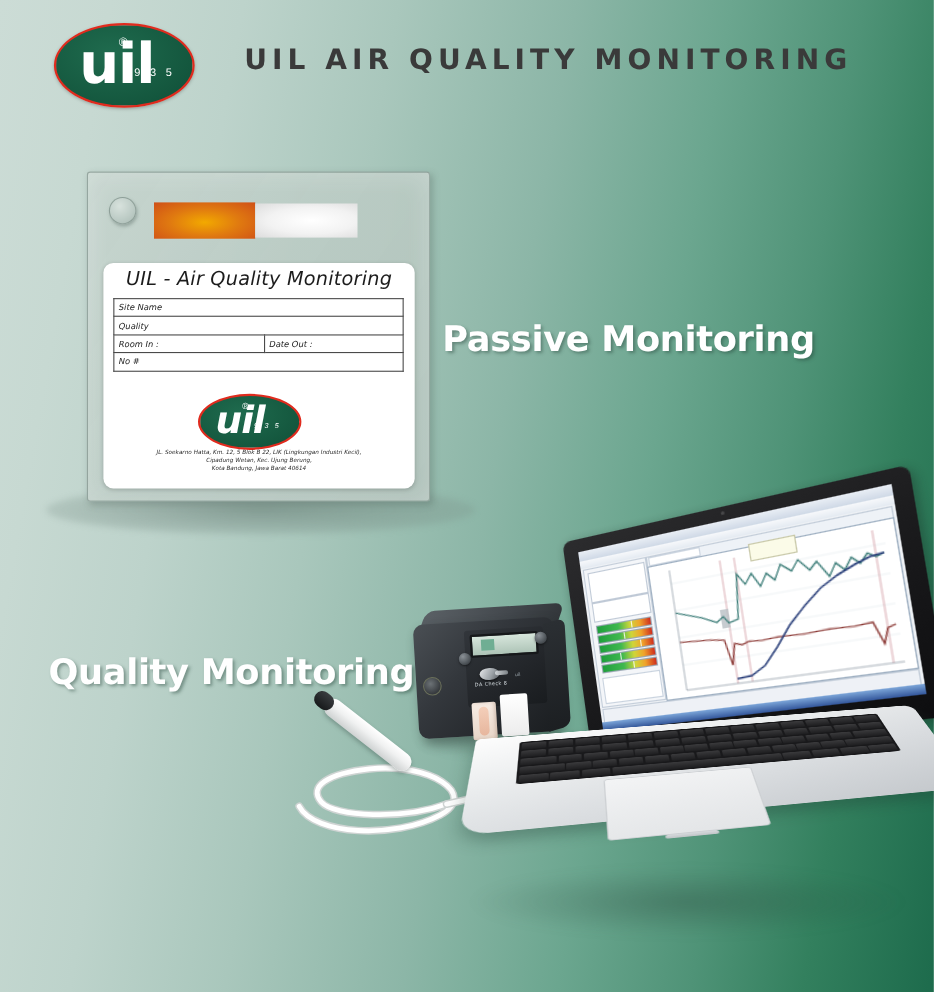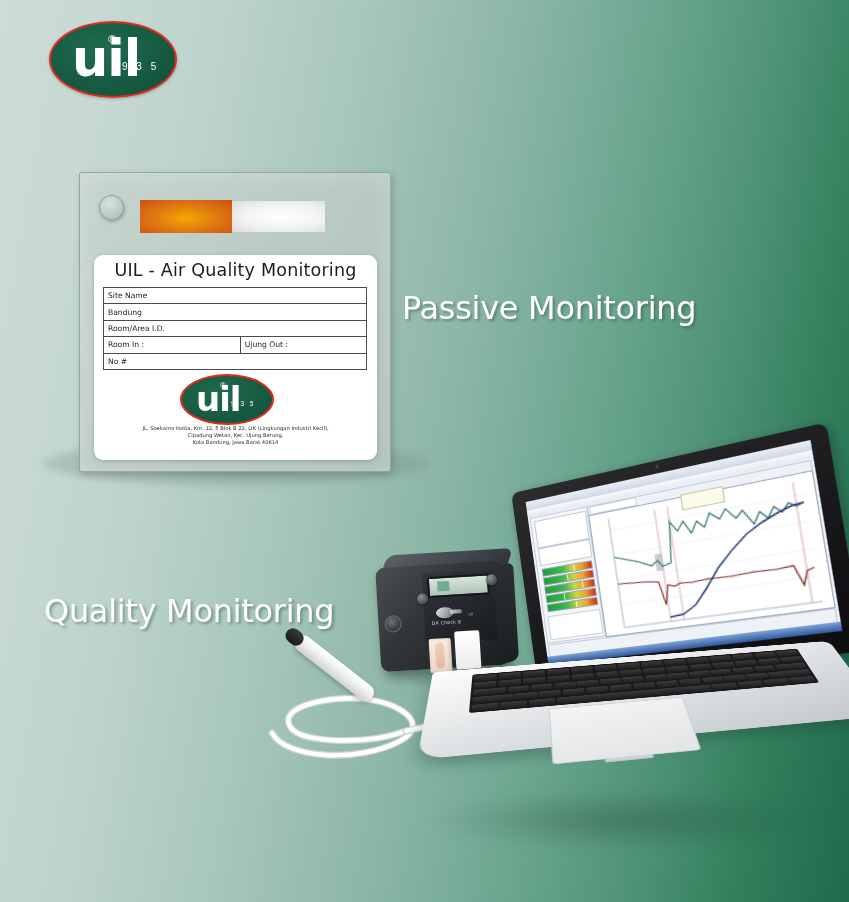--- a/index.html
+++ b/index.html
@@ -40,25 +40,26 @@
     white-space:nowrap;
   }
   
   #badge-shadow{
     position:absolute;left:42px;top:441px;width:390px;height:45px;
     border-radius:50%;
     background:radial-gradient(ellipse at 50% 50%, rgba(96,118,110,.55) 0%, rgba(120,142,134,.35) 55%, rgba(150,170,162,0) 100%);
     filter:blur(3px);
   }
   #badge-holder{
-    position:absolute;left:79px;top:172px;width:310px;height:298px;
+    position:absolute;left:79px;top:156px;width:310px;height:298px;
     background:linear-gradient(125deg, rgba(198,212,206,.92) 0%, rgba(188,204,197,.9) 45%, rgba(176,193,186,.92) 100%);
     border:1px solid rgba(130,148,142,.65);
     border-radius:3px;
     box-shadow:2px 3px 7px rgba(60,80,72,.28), inset 0 0 22px rgba(255,255,255,.25);
+    font-style:italic;
   }
   #badge-hole{
     position:absolute;left:19px;top:22px;width:23px;height:23px;border-radius:50%;
     background:radial-gradient(circle at 38% 32%, #d8e2dd 0%, #bccbc5 60%, #a8b9b2 100%);
     border:1px solid rgba(124,142,136,.7);
     box-shadow:1px 2px 3px rgba(70,88,82,.35);
   }
   #strip-orange{
     position:absolute;left:60px;top:27px;width:92px;height:33px;
     background:radial-gradient(ellipse at 50% 55%, #f2a900 0%, #e07a10 48%, #cf4f17 100%);
@@ -98,21 +99,21 @@
   #logo-card .logo-uil{left:14px;top:4px;font-size:34px;line-height:38px;}
   #logo-card .logo-reg{position:absolute;left:38px;top:5px;color:#fff;font-size:8px;}
   #logo-card .logo-935{position:absolute;left:49px;top:24px;color:#fff;font-size:6.5px;letter-spacing:2px;}
   #card-address{
     position:absolute;left:0;top:170px;width:283px;text-align:center;
     font-size:5.2px;line-height:7.2px;color:#2b2b2b;
     font-family:"DejaVu Sans", sans-serif;
   }
   
   .big-label{
-    position:absolute;color:#ffffff;font-weight:400;
+    position:absolute;color:#ffffff;font-weight:700;
     font-family:"DejaVu Sans", sans-serif;
     font-size:32px;letter-spacing:-.3px;
     text-shadow:2px 2px 3px rgba(40,70,60,.45);
   }
   #label-passive{left:402px;top:289px;}
   #label-active{left:44px;top:592px;}
   
   #pump{
     position:absolute;left:378px;top:552px;width:140px;height:122px;
     transform:rotate(-3.5deg);
@@ -278,46 +279,44 @@
 <body>
 
 <div id="poster">
 
   <div id="header">
     <div id="logo-top">
       <span class="logo-uil">uil</span>
       <span class="logo-reg">®</span>
       <span class="logo-935">9 3 5</span>
     </div>
+    <div id="header-title">UIL AIR QUALITY MONITORING</div>
   </div>
 
   <div id="badge-shadow"></div>
 
   <div id="badge-holder">
     <div id="badge-hole"></div>
     <div id="strip-orange"></div>
     <div id="strip-white"></div>
 
     <div id="badge-card">
       <div id="card-title">UIL - Air Quality Monitoring</div>
 
       <table id="card-table">
         <tbody>
             <tr>
           <td colspan="2">Site Name</td>
         </tr>
         <tr>
-          <td colspan="2">Bandung</td>
-        </tr>
-        <tr>
-          <td colspan="2">Room/Area I.D.</td>
+          <td colspan="2">Quality</td>
         </tr>
         <tr>
           <td style="width:52%">Room In :</td>
-          <td>Ujung Out :</td>
+          <td>Date Out :</td>
         </tr>
         <tr>
           <td colspan="2">No #</td>
         </tr>
       </tbody>
         </table>
 
       <div id="logo-card">
         <span class="logo-uil">uil</span>
         <span class="logo-reg">®</span>

